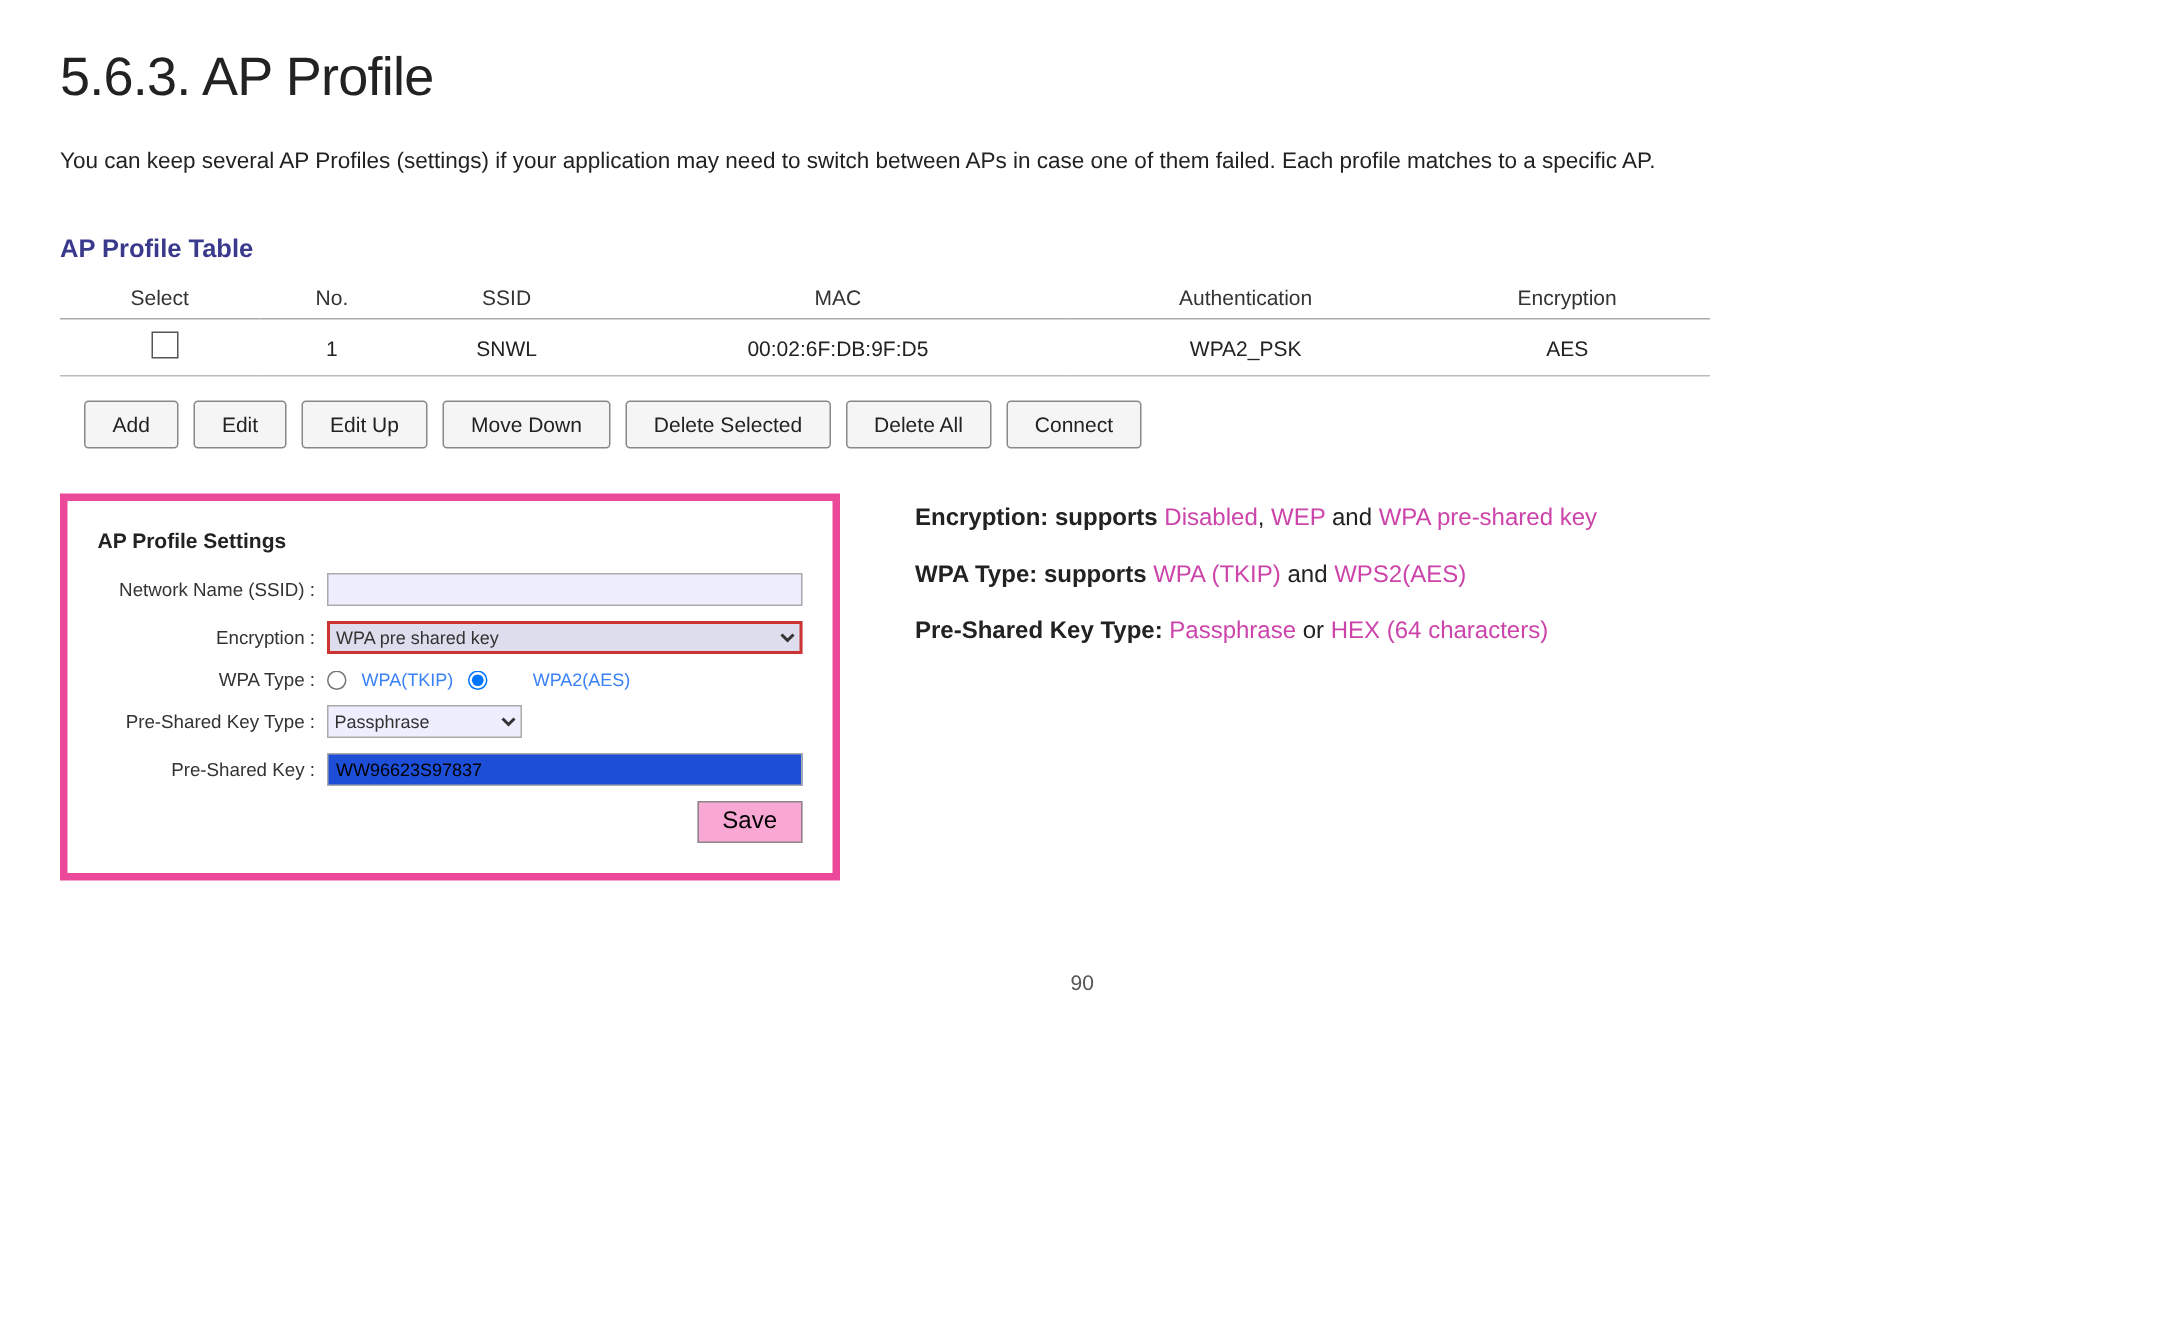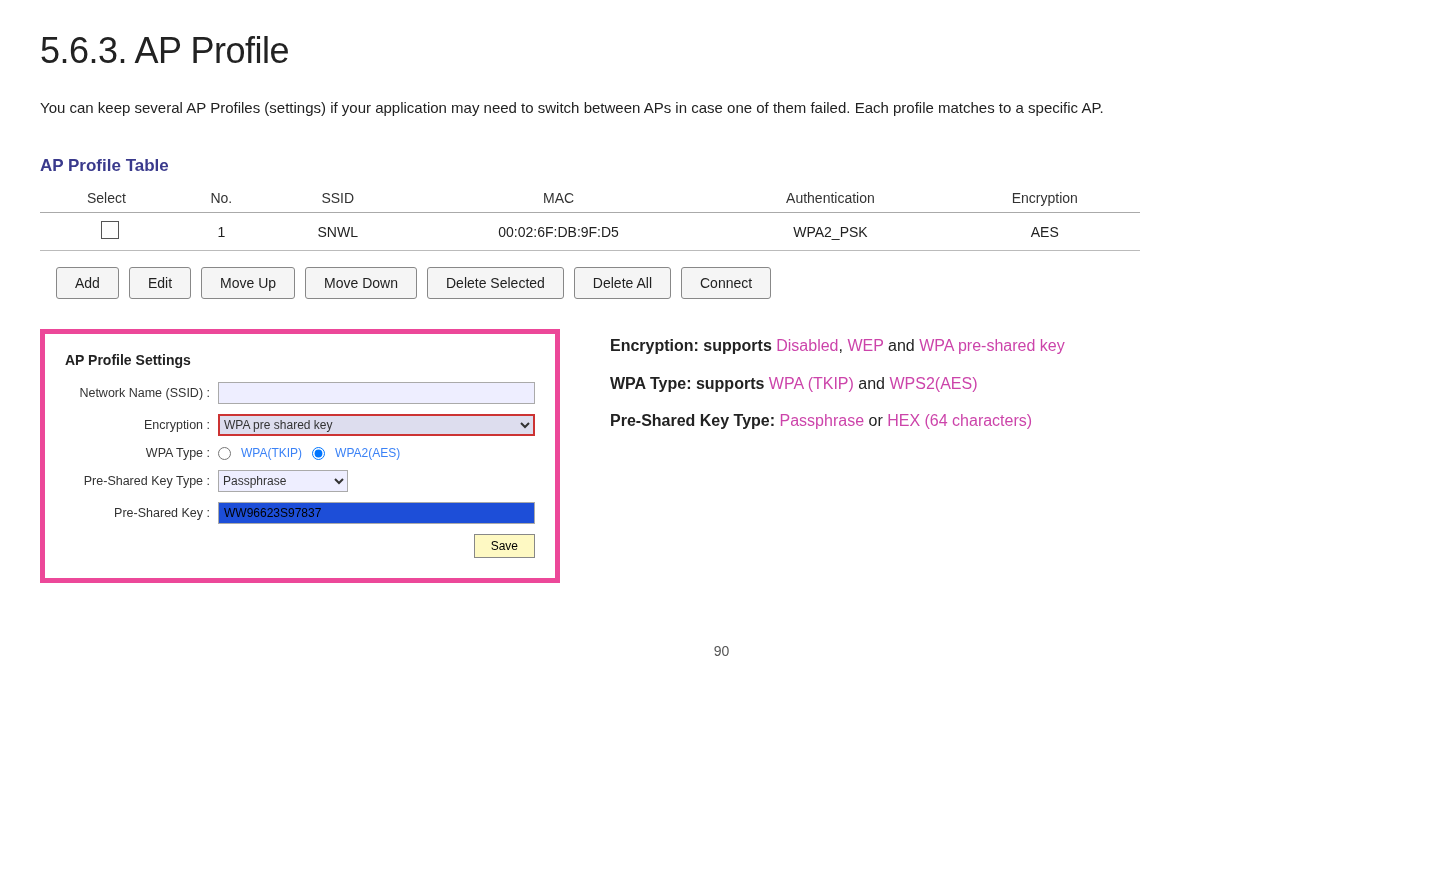--- a/index.html
+++ b/index.html
@@ -139,23 +139,23 @@
     .settings-row.key-type select {
       max-width: 120px;
     }
     .save-row {
       display: flex;
       justify-content: flex-end;
       margin-top: 10px;
     }
     .save-btn {
       border: 1px solid #888;
-      background: #fef9c3;
+      background: #f9a8d4;
       padding: 4px 16px;
-      font-size: 12px;
+      font-size: 16px;
       cursor: pointer;
     }
     .info-panel {
       flex: 1;
       font-size: 16px;
       line-height: 2.1;
     }
     .info-panel .info-line {
       display: block;
       margin-bottom: 4px;
@@ -203,21 +203,21 @@
         <td>00:02:6F:DB:9F:D5</td>
         <td>WPA2_PSK</td>
         <td>AES</td>
       </tr>
     </tbody>
   </table>
 
   <div class="button-row">
     <button class="btn">Add</button>
     <button class="btn">Edit</button>
-    <button class="btn">Move Up</button>
+    <button class="btn">Edit Up</button>
     <button class="btn">Move Down</button>
     <button class="btn">Delete Selected</button>
     <button class="btn">Delete All</button>
     <button class="btn">Connect</button>
   </div>
 </div>
 
 <div class="lower-section">
 
   <div class="settings-panel">
@@ -234,21 +234,21 @@
         <option>WPA pre shared key</option>
       </select>
     </div>
 
     <div class="settings-row">
       <label>WPA Type :</label>
       <div class="wpa-type-row">
         <input type="radio" name="wpa_type" style="">
         <label style="width:auto;">WPA(TKIP)</label>
         <input type="radio" name="wpa_type" checked="" style="">
-        <label style="width:auto;">WPA2(AES)</label>
+        <label style="width:auto;margin-left:20px;">WPA2(AES)</label>
       </div>
     </div>
 
     <div class="settings-row key-type">
       <label>Pre-Shared Key Type :</label>
       <select style="max-width:130px; height:22px; border:1px solid #aaa; background:#eef; font-size:12px;">
         <option>Passphrase</option>
       </select>
     </div>
 

